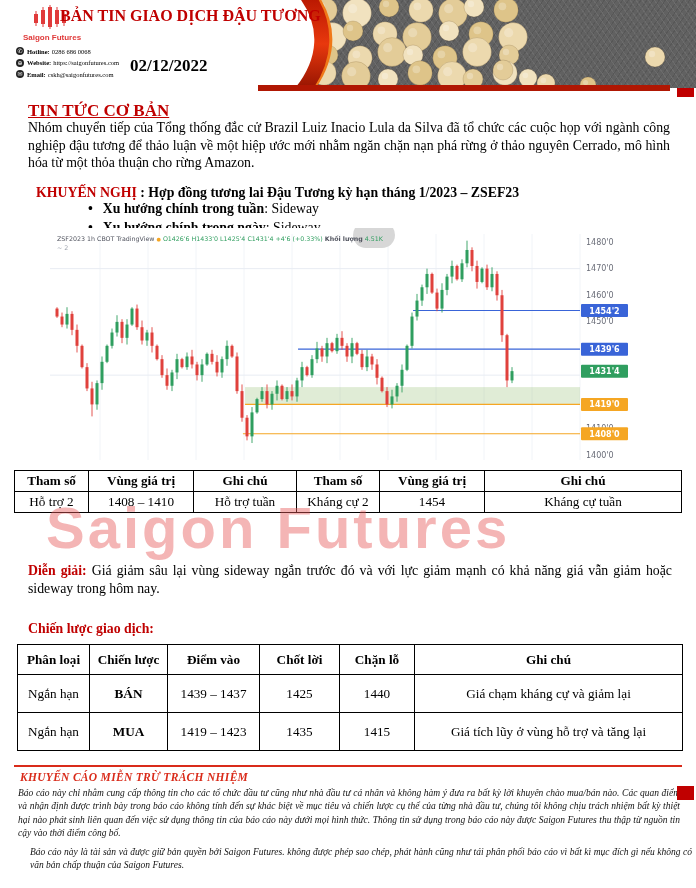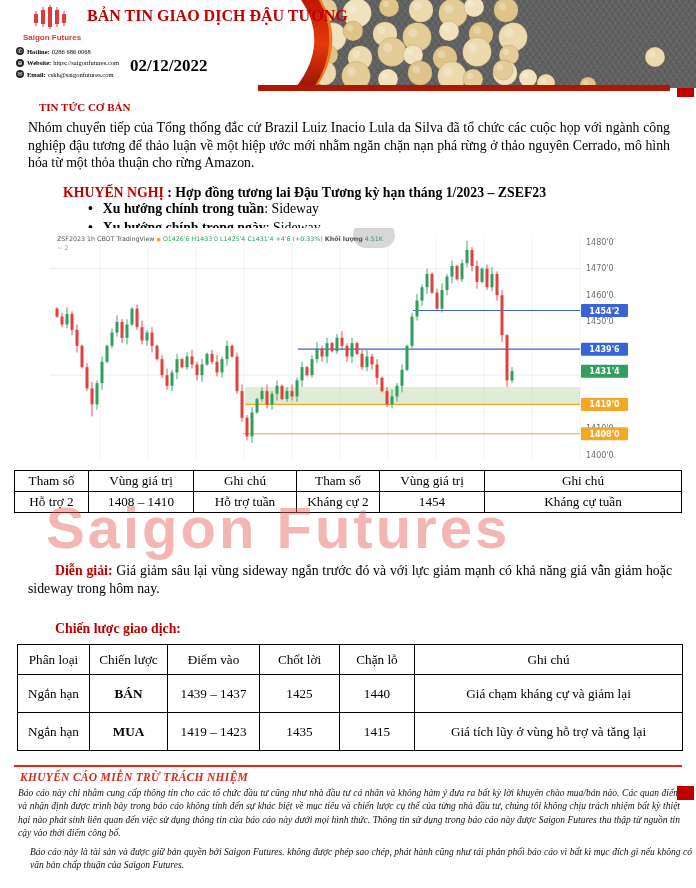--- a/index.html
+++ b/index.html
@@ -14,40 +14,40 @@
   .contact-line{display:flex;align-items:center;margin-bottom:3.5px;}
   .cicon{display:inline-block;width:8px;height:8px;border-radius:50%;background:#222;color:#fff;
          font-size:6px;line-height:8px;text-align:center;margin-right:3px;font-family:"DejaVu Sans",sans-serif;}
   .contact-line b{margin-right:2px;}
   .photo{position:absolute;left:288px;top:0;width:408px;height:88px;background:#616161;
          background-image:repeating-linear-gradient(55deg,rgba(255,255,255,.07) 0 1px,transparent 1px 5px),
                           repeating-linear-gradient(-55deg,rgba(0,0,0,.10) 0 1px,transparent 1px 5px);z-index:1;}
   .red-strip{position:absolute;left:258px;top:85px;width:412px;height:6px;background:#b01703;z-index:2;}
   .sq{position:absolute;width:17px;height:14px;background:#c00000;}
   
-  .h-red{color:#c00000;font-weight:bold;padding-left:27px;}
-  .news-heading{position:absolute;left:12px;top:101px;font-size:11px;}
+  .h-red{color:#c00000;font-weight:bold;}
+  .news-heading{position:absolute;left:28px;top:101px;font-size:17px;text-decoration:underline;}
   .news-body{position:absolute;left:28px;top:119px;width:642px;font-size:13.8px;line-height:1.27;text-align:justify;}
   .rec-line{position:absolute;left:28px;top:185px;width:650px;font-size:13.8px;font-weight:bold;margin-left:8px;}
   .bullets{position:absolute;left:46px;top:201px;font-size:13.8px;margin-left:42px;}
   .bullet{margin-bottom:3px;}
   .bullet .dot{font-weight:bold;margin-right:10px;}
   
   .chart{position:absolute;left:50px;top:228px;width:600px;height:240px;background:#fff;}
   .tv-legend{position:absolute;left:7px;top:7px;font-family:"DejaVu Sans",sans-serif;font-size:6.3px;color:#50535e;white-space:nowrap;}
   .tv-legend .ohlc{color:#2f9e5f;}
   .tv-legend .dot{color:#f5a623;font-size:5px;}
   .tv-legend .vl{color:#50535e;font-weight:bold;}
   .tv-ind{position:absolute;left:7px;top:16px;font-family:"DejaVu Sans",sans-serif;font-size:6.3px;color:#9aa0ab;}
   .tick{font-family:"DejaVu Sans",sans-serif;font-size:8px;fill:#6a6d78;}
   .badge-t{font-family:"DejaVu Sans",sans-serif;font-size:8px;fill:#fff;font-weight:bold;text-anchor:middle;}
   
   table{border-collapse:collapse;table-layout:fixed;position:absolute;background:transparent;}
   th,td{border:1px solid #000;text-align:center;font-size:13.2px;padding:0 2px;overflow:hidden;white-space:nowrap;}
-  th{font-weight:normal;margin-left:24px;}
+  th{font-weight:bold;margin-left:24px;}
   #levels-table{left:14px;top:470px;width:667px;}
   #levels-table th,#levels-table td{height:20px;}
   #strategy-table{left:17px;top:644px;width:665px;}
   #strategy-table th{height:29px;}
   #strategy-table td{height:37px;}
   td.bold{font-weight:bold;}
   .watermark{position:absolute;left:46px;top:494px;width:640px;font-family:"Liberation Sans",sans-serif;
              font-weight:bold;font-size:58px;letter-spacing:3px;color:rgba(231,92,92,.45);z-index:5;pointer-events:none;}
   .analysis{position:absolute;left:28px;top:562px;width:644px;font-size:13.8px;line-height:1.3;text-align:justify;}
   .strat-heading{position:absolute;left:28px;top:621px;font-size:13.8px;}

